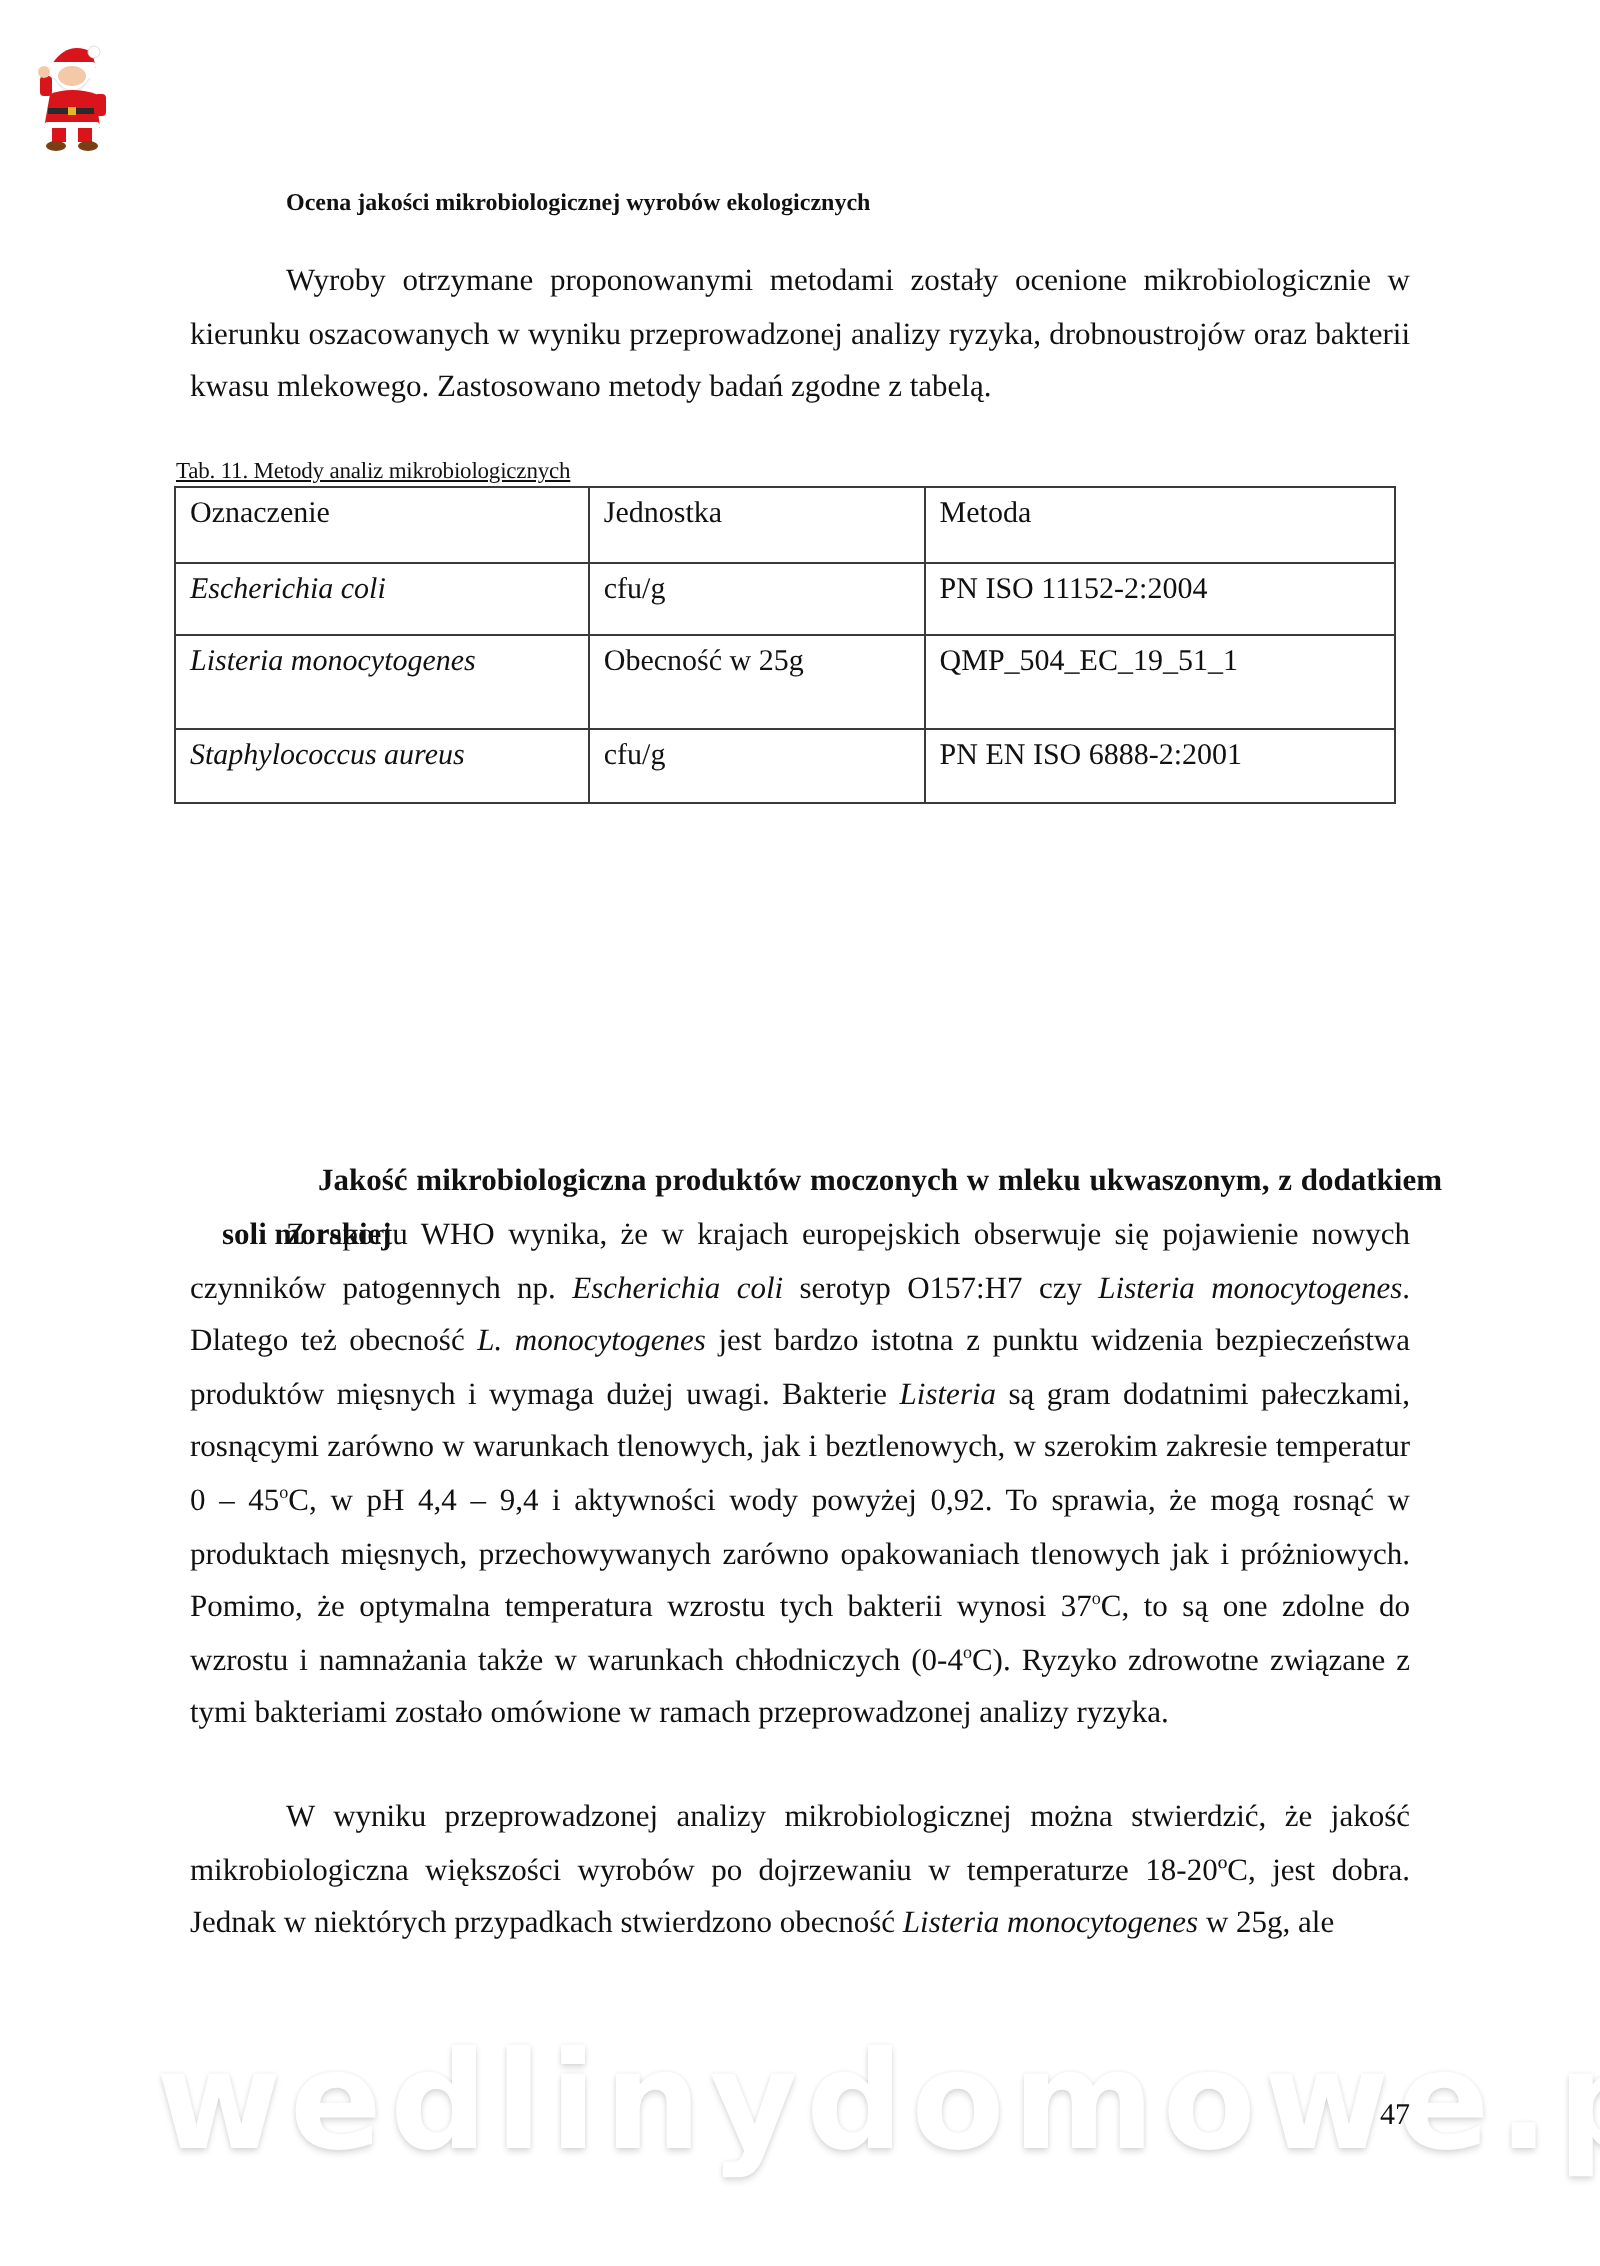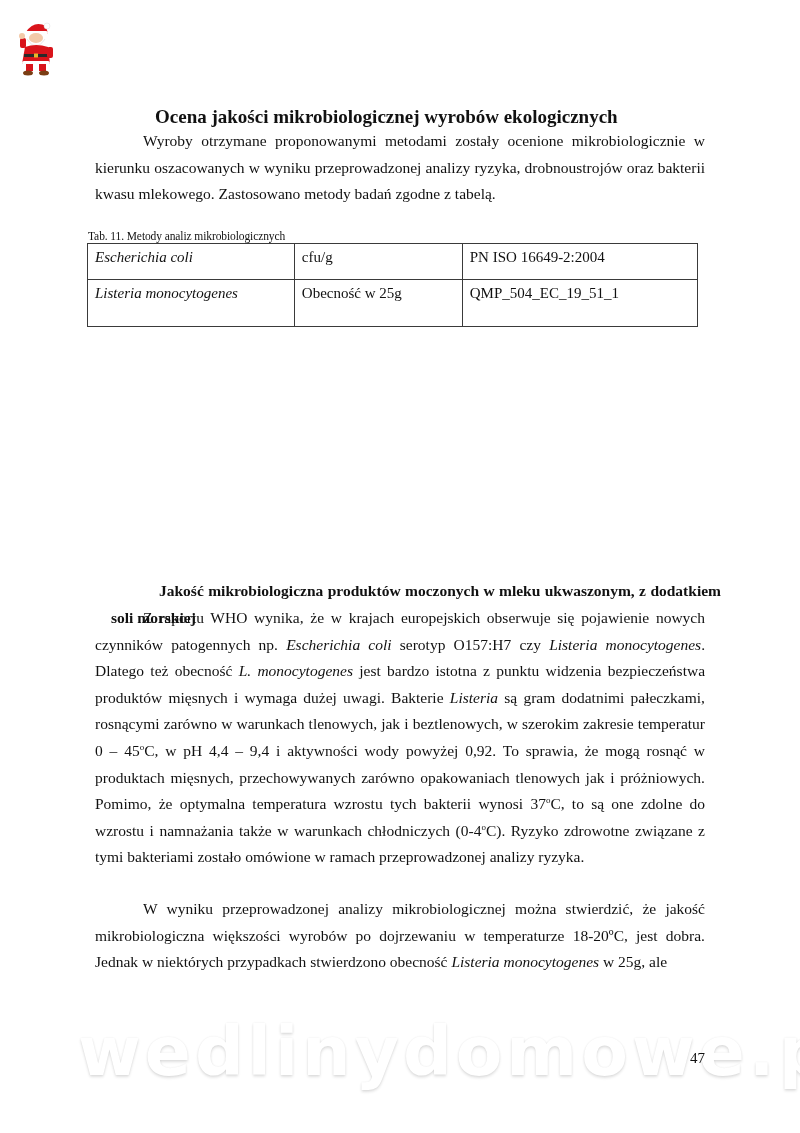--- a/index.html
+++ b/index.html
@@ -4,31 +4,31 @@
   <style>
     html, body { margin: 0; padding: 0; background: #ffffff; }
     body {
       width: 800px; height: 1133px; position: relative; overflow: hidden;
       font-family: "Liberation Serif", "DejaVu Serif", serif;
       color: #111111;
     }
     .santa { position: absolute; left: 12px; top: 18px; width: 48px; height: 58px; }
     .heading {
       position: absolute; left: 143px; top: 94px;
-      font-weight: bold; font-size: 19px; margin: 12px; letter-spacing: 0;
+      font-weight: bold; font-size: 12px; margin: 0; letter-spacing: 0;
     }
     .para {
       position: absolute; left: 95px; width: 610px; margin: 0;
       font-size: 15.5px; line-height: 26.6px; text-align: justify;
     }
     .para .indent { display: inline-block; width: 48px; }
     .p1 { top: 128px; }
     .caption {
       position: absolute; left: 88px; top: 230px;
-      font-size: 11.5px; margin: 0; letter-spacing: -0.1px;
+      font-size: 11.5px; margin: 0; letter-spacing: -0.1px; text-decoration: underline;
     }
     table.methods {
       position: absolute; left: 87px; top: 243px;
       border-collapse: collapse; width: 611px;
       font-size: 15px;
     }
     table.methods td {
       border: 1.3px solid #3a3a3a; vertical-align: top;
       padding: 3px 7px 0 7px; line-height: 21px;
     }
@@ -87,29 +87,39 @@
 </svg>
 
 <h3 class="heading">Ocena jakości mikrobiologicznej wyrobów ekologicznych</h3>
 
 <p class="para p1"><span class="indent"></span><span>Wyroby otrzymane proponowanymi metodami zostały ocenione mikrobiologicznie w kierunku oszacowanych w wyniku przeprowadzonej analizy ryzyka, drobnoustrojów oraz bakterii kwasu mlekowego. Zastosowano metody badań zgodne z tabelą.</span></p>
 
 <p class="caption">Tab. 11. Metody analiz mikrobiologicznych</p>
 
 <table class="methods">
   <tbody>
+      <tr style="height:38px">
+    <td class="c1">Oznaczenie</td>
+    <td class="c2">Jednostka</td>
+    <td class="c3">Metoda</td>
+  </tr>
   <tr style="height:36px">
     <td class="c1 it">Escherichia coli</td>
     <td class="c2">cfu/g</td>
-    <td class="c3">PN ISO 16649-2:2004</td>
+    <td class="c3">PN ISO 11152-2:2004</td>
   </tr>
   <tr style="height:47px">
     <td class="c1 it">Listeria monocytogenes</td>
     <td class="c2">Obecność w 25g</td>
     <td class="c3">QMP_504_EC_19_51_1</td>
+  </tr>
+  <tr style="height:37px">
+    <td class="c1 it">Staphylococcus aureus</td>
+    <td class="c2">cfu/g</td>
+    <td class="c3">PN EN ISO 6888-2:2001</td>
   </tr>
 </tbody>
   </table>
 
 <h3 class="heading2"><span class="indent" style="display:inline-block;width:48px"></span><span>Jakość mikrobiologiczna produktów moczonych w mleku ukwaszonym, z dodatkiem soli morskiej</span></h3>
 
 <p class="para p2"><span class="indent"></span><span>Z raportu WHO wynika, że w krajach europejskich obserwuje się pojawienie nowych czynników patogennych np. </span><i>Escherichia coli</i><span> serotyp O157:H7 czy </span><i>Listeria monocytogenes</i><span>. Dlatego też obecność </span><i>L. monocytogenes</i><span> jest bardzo istotna z punktu widzenia bezpieczeństwa produktów mięsnych i wymaga dużej uwagi. Bakterie </span><i>Listeria</i><span> są gram dodatnimi pałeczkami, rosnącymi zarówno w warunkach tlenowych, jak i beztlenowych, w szerokim zakresie temperatur 0 – 45</span><sup>o</sup><span>C, w pH 4,4 – 9,4 i aktywności wody powyżej 0,92. To sprawia, że mogą rosnąć w produktach mięsnych, przechowywanych zarówno opakowaniach tlenowych jak i próżniowych. Pomimo, że optymalna temperatura wzrostu tych bakterii wynosi 37</span><sup>o</sup><span>C, to są one zdolne do wzrostu i namnażania także w warunkach chłodniczych (0-4</span><sup>o</sup><span>C). Ryzyko zdrowotne związane z tymi bakteriami zostało omówione w ramach przeprowadzonej analizy ryzyka.</span></p>
 
 <p class="para p3"><span class="indent"></span><span>W wyniku przeprowadzonej analizy mikrobiologicznej można stwierdzić, że jakość mikrobiologiczna większości wyrobów po dojrzewaniu w temperaturze 18-20ºC, jest dobra. Jednak w niektórych przypadkach stwierdzono obecność </span><i>Listeria monocytogenes</i><span> w 25g, ale</span></p>
 

